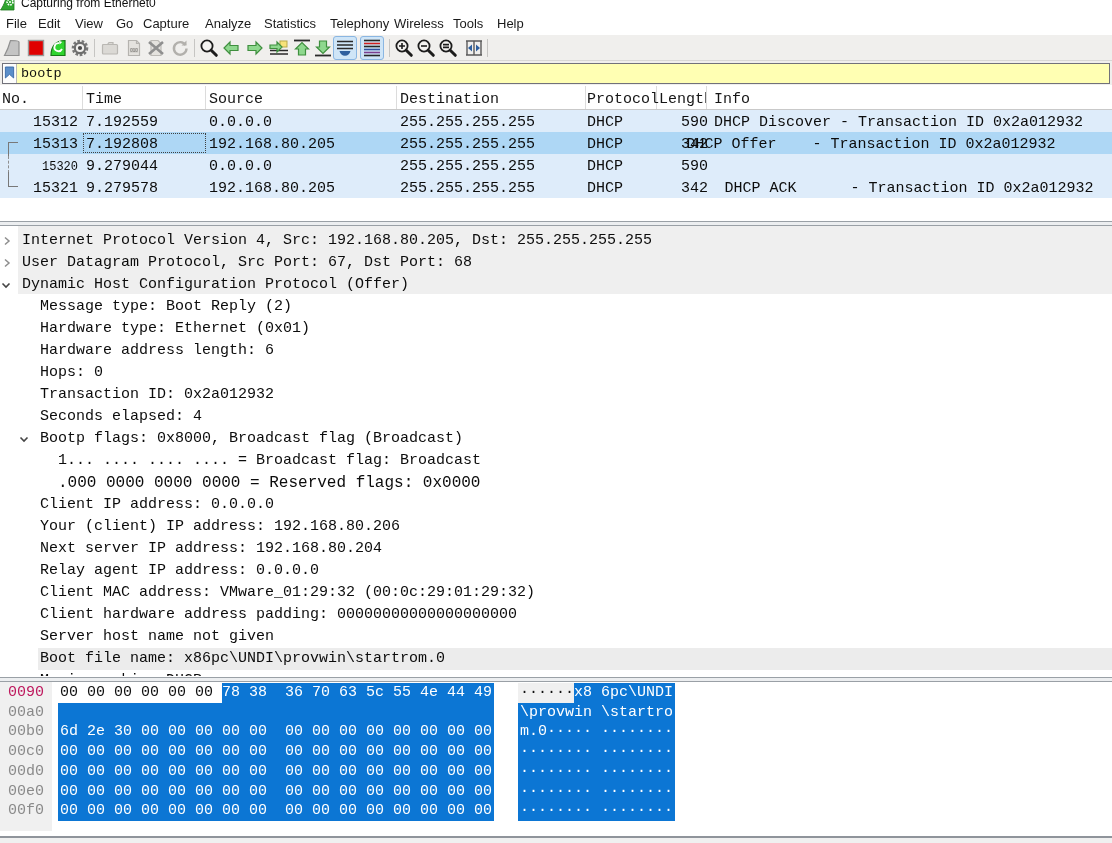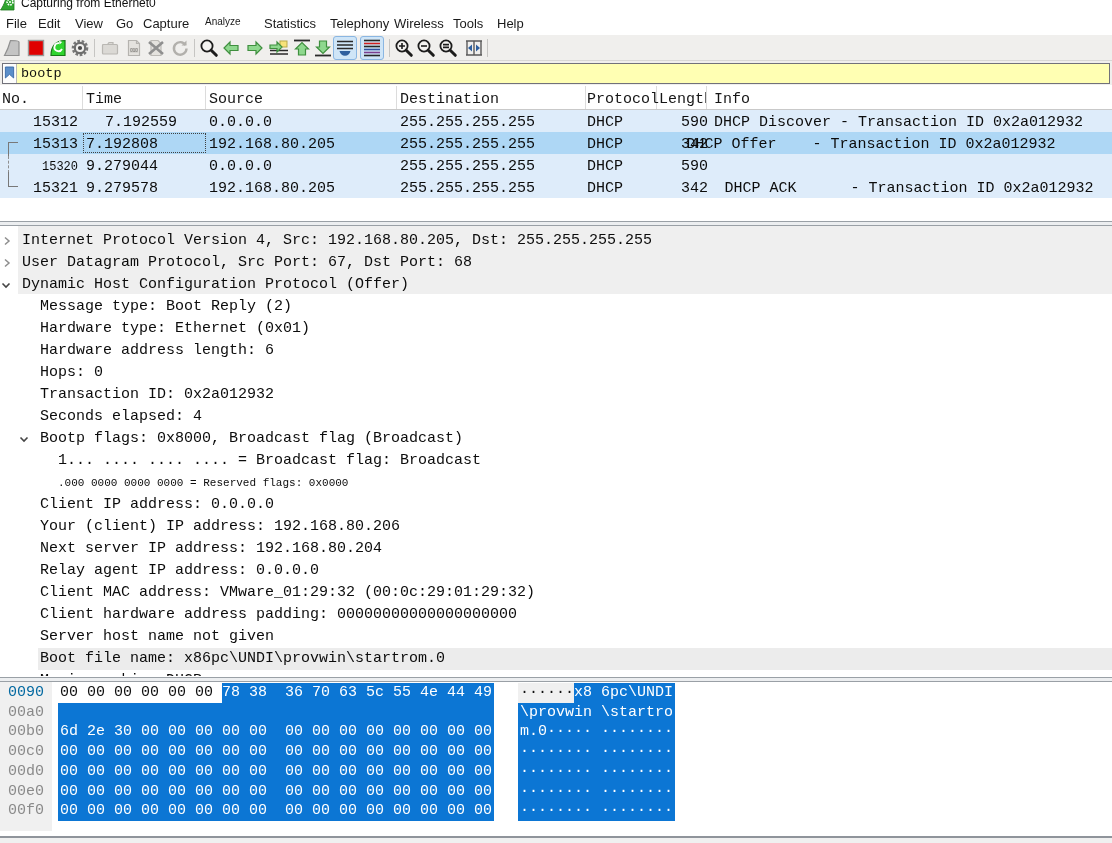--- a/index.html
+++ b/index.html
@@ -17,21 +17,21 @@
         <circle cx="10" cy="9" r="1" fill="#fff"></circle>
       </svg>
 <div class="abs sans" style="left:21px;top:-3px;font-size:12px;line-height:12px;color:#101010">Capturing from Ethernet0</div>
 </div>
 <div class="abs" style="left:0;top:11px;width:1112px;height:24px;background:#fff"></div>
 <div class="abs sans" style="left:6px;top:16px;font-size:13px;color:#1a1a1a">File</div>
 <div class="abs sans" style="left:38px;top:16px;font-size:13px;color:#1a1a1a">Edit</div>
 <div class="abs sans" style="left:75px;top:16px;font-size:13px;color:#1a1a1a">View</div>
 <div class="abs sans" style="left:116px;top:16px;font-size:13px;color:#1a1a1a">Go</div>
 <div class="abs sans" style="left:143px;top:16px;font-size:13px;color:#1a1a1a">Capture</div>
-<div class="abs sans" style="left:205px;top:16px;font-size:10px;color:#1a1a1a">Analyze</div>
+<div class="abs sans" style="left:205px;top:16px;font-size:13px;color:#1a1a1a">Analyze</div>
 <div class="abs sans" style="left:264px;top:16px;font-size:13px;color:#1a1a1a">Statistics</div>
 <div class="abs sans" style="left:330px;top:16px;font-size:13px;color:#1a1a1a">Telephony</div>
 <div class="abs sans" style="left:394px;top:16px;font-size:13px;color:#1a1a1a">Wireless</div>
 <div class="abs sans" style="left:453px;top:16px;font-size:13px;color:#1a1a1a">Tools</div>
 <div class="abs sans" style="left:497px;top:16px;font-size:13px;color:#1a1a1a">Help</div>
 <div class="abs" style="left:0;top:35px;width:1112px;height:26px;background:#f0efed;border-bottom:1px solid #d8d7d5"></div>
 <svg class="abs" style="left:2px;top:38px" width="20" height="20" viewBox="0 0 20 20">
       <path d="M2.5,17.5 C5,13 7,8 8.5,2.5 C10,2.5 17,2.6 17,4 L17,17.5 Z" fill="#c4c4c4" stroke="#8f8f8f" stroke-width="1.2"></path>
     </svg>
 <svg class="abs" style="left:26px;top:38px" width="20" height="20" viewBox="0 0 20 20">
@@ -147,21 +147,21 @@
 <div class="abs mono" style="left:209px;top:3px;height:24px;line-height:24px;font-size:15px;color:#151515;white-space:pre">Source</div>
 <div class="abs mono" style="left:400px;top:3px;height:24px;line-height:24px;font-size:15px;color:#151515;white-space:pre">Destination</div>
 <div class="abs mono" style="left:587px;top:3px;height:24px;line-height:24px;font-size:15px;color:#151515;white-space:pre">Protocol</div>
 <div class="abs" style="left:659px;top:3px;width:47px;height:24px;overflow:hidden">
         <div class="abs mono" style="left:0;top:0;height:24px;line-height:24px;font-size:15px;color:#151515;white-space:pre">Length</div>
       </div>
 <div class="abs mono" style="left:714px;top:3px;height:24px;line-height:24px;font-size:15px;color:#151515;white-space:pre">Info</div>
 </div>
 <div class="abs" style="left:0;top:110px;width:1112px;height:22px;background:#deecfa"></div>
 <div class="abs mono" style="left:0px;top:112px;width:78px;height:22px;line-height:22px;font-size:15px;text-align:right;color:#0c0c0c;white-space:pre">15312</div>
-<div class="abs mono" style="left:86px;top:112px;width:110px;height:22px;line-height:22px;font-size:15px;text-align:center;color:#0c0c0c;white-space:pre">7.192559</div>
+<div class="abs mono" style="left:86px;top:112px;width:110px;height:22px;line-height:22px;font-size:15px;text-align:left;color:#0c0c0c;white-space:pre">7.192559</div>
 <div class="abs mono" style="left:209px;top:112px;width:180px;height:22px;line-height:22px;font-size:15px;text-align:left;color:#0c0c0c;white-space:pre">0.0.0.0</div>
 <div class="abs mono" style="left:400px;top:112px;width:180px;height:22px;line-height:22px;font-size:15px;text-align:left;color:#0c0c0c;white-space:pre">255.255.255.255</div>
 <div class="abs mono" style="left:587px;top:112px;width:60px;height:22px;line-height:22px;font-size:15px;text-align:left;color:#0c0c0c;white-space:pre">DHCP</div>
 <div class="abs mono" style="left:650px;top:112px;width:58px;height:22px;line-height:22px;font-size:15px;text-align:right;color:#0c0c0c;white-space:pre">590</div>
 <div class="abs mono" style="left:714px;top:112px;width:390px;height:22px;line-height:22px;font-size:15px;text-align:left;color:#0c0c0c;white-space:pre">DHCP Discover - Transaction ID 0x2a012932</div>
 <div class="abs" style="left:0;top:132px;width:1112px;height:22px;background:#aed7f5"></div>
 <div class="abs mono" style="left:0px;top:134px;width:78px;height:22px;line-height:22px;font-size:15px;text-align:right;color:#0c0c0c;white-space:pre">15313</div>
 <div class="abs mono" style="left:86px;top:134px;width:110px;height:22px;line-height:22px;font-size:15px;text-align:left;color:#0c0c0c;white-space:pre">7.192808</div>
 <div class="abs mono" style="left:209px;top:134px;width:180px;height:22px;line-height:22px;font-size:15px;text-align:left;color:#0c0c0c;white-space:pre">192.168.80.205</div>
 <div class="abs mono" style="left:400px;top:134px;width:180px;height:22px;line-height:22px;font-size:15px;text-align:left;color:#0c0c0c;white-space:pre">255.255.255.255</div>
@@ -208,36 +208,36 @@
 <div class="abs mono" style="left:40px;top:92px;height:22px;line-height:22px;font-size:15px;color:#0c0c0c;white-space:pre">Hardware type: Ethernet (0x01)</div>
 <div class="abs mono" style="left:40px;top:114px;height:22px;line-height:22px;font-size:15px;color:#0c0c0c;white-space:pre">Hardware address length: 6</div>
 <div class="abs mono" style="left:40px;top:136px;height:22px;line-height:22px;font-size:15px;color:#0c0c0c;white-space:pre">Hops: 0</div>
 <div class="abs mono" style="left:40px;top:158px;height:22px;line-height:22px;font-size:15px;color:#0c0c0c;white-space:pre">Transaction ID: 0x2a012932</div>
 <div class="abs mono" style="left:40px;top:180px;height:22px;line-height:22px;font-size:15px;color:#0c0c0c;white-space:pre">Seconds elapsed: 4</div>
 <svg class="abs" style="left:18px;top:202px" width="12" height="22" viewBox="0 0 12 22">
         <path d="M2.5,9.5 L6,13 L9.5,9.5" fill="none" stroke="#454545" stroke-width="1.6"></path>
       </svg>
 <div class="abs mono" style="left:40px;top:202px;height:22px;line-height:22px;font-size:15px;color:#0c0c0c;white-space:pre">Bootp flags: 0x8000, Broadcast flag (Broadcast)</div>
 <div class="abs mono" style="left:58px;top:224px;height:22px;line-height:22px;font-size:15px;color:#0c0c0c;white-space:pre">1... .... .... .... = Broadcast flag: Broadcast</div>
-<div class="abs mono" style="left:58px;top:246px;height:22px;line-height:22px;font-size:11px;color:#0c0c0c;white-space:pre">.000 0000 0000 0000 = Reserved flags: 0x0000</div>
+<div class="abs mono" style="left:58px;top:246px;height:22px;line-height:22px;font-size:16px;color:#0c0c0c;white-space:pre">.000 0000 0000 0000 = Reserved flags: 0x0000</div>
 <div class="abs mono" style="left:40px;top:268px;height:22px;line-height:22px;font-size:15px;color:#0c0c0c;white-space:pre">Client IP address: 0.0.0.0</div>
 <div class="abs mono" style="left:40px;top:290px;height:22px;line-height:22px;font-size:15px;color:#0c0c0c;white-space:pre">Your (client) IP address: 192.168.80.206</div>
 <div class="abs mono" style="left:40px;top:312px;height:22px;line-height:22px;font-size:15px;color:#0c0c0c;white-space:pre">Next server IP address: 192.168.80.204</div>
 <div class="abs mono" style="left:40px;top:334px;height:22px;line-height:22px;font-size:15px;color:#0c0c0c;white-space:pre">Relay agent IP address: 0.0.0.0</div>
 <div class="abs mono" style="left:40px;top:356px;height:22px;line-height:22px;font-size:15px;color:#0c0c0c;white-space:pre">Client MAC address: VMware_01:29:32 (00:0c:29:01:29:32)</div>
 <div class="abs mono" style="left:40px;top:378px;height:22px;line-height:22px;font-size:15px;color:#0c0c0c;white-space:pre">Client hardware address padding: 00000000000000000000</div>
 <div class="abs mono" style="left:40px;top:400px;height:22px;line-height:22px;font-size:15px;color:#0c0c0c;white-space:pre">Server host name not given</div>
 <div class="abs" style="left:38px;top:422px;width:1074px;height:22px;background:#ececec"></div>
 <div class="abs mono" style="left:40px;top:422px;height:22px;line-height:22px;font-size:15px;color:#0c0c0c;white-space:pre">Boot file name: x86pc\UNDI\provwin\startrom.0</div>
 <div class="abs mono" style="left:40px;top:444px;height:22px;line-height:22px;font-size:15px;color:#0c0c0c;white-space:pre">Magic cookie: DHCP</div>
 </div>
 <div class="abs" style="left:0;top:677px;width:1112px;height:5px;background:#eceef0;border-top:1px solid #9aa0a6;border-bottom:1px solid #9aa0a6"></div>
 <div class="abs" style="left:0;top:682px;width:1112px;height:149px;background:#fff;overflow:hidden">
 <div class="abs" style="left:0;top:0;width:52px;height:149px;background:#f0f0f0"></div>
-<div class="abs mono" style="left:8px;top:1.0px;height:19.7px;line-height:19.7px;font-size:15px;color:#0369a1">0090</div>
+<div class="abs mono" style="left:8px;top:1.0px;height:19.7px;line-height:19.7px;font-size:15px;color:#be185d">0090</div>
 <div class="abs" style="left:222px;top:1.0px;width:272px;height:20.1px;background:#0c76d4"></div>
 <div class="abs mono" style="left:60px;top:1.0px;height:19.7px;line-height:19.7px;font-size:15px;white-space:pre;color:#101010">00 00 00 00 00 00 <span style="color:#fff">78 38  36 70 63 5c 55 4e 44 49</span></div>
 <div class="abs" style="left:518px;top:1.0px;width:56px;height:20.1px;background:#f0f0f0"></div>
 <div class="abs" style="left:574px;top:1.0px;width:101px;height:20.1px;background:#0c76d4"></div>
 <div class="abs mono" style="left:520px;top:1.0px;height:19.7px;line-height:19.7px;font-size:15px;white-space:pre;color:#101010">······<span style="color:#fff">x8 6pc\UNDI</span></div>
 <div class="abs mono" style="left:8px;top:20.7px;height:19.7px;line-height:19.7px;font-size:15px;color:#8a8a8a">00a0</div>
 <div class="abs" style="left:58px;top:20.7px;width:436px;height:20.1px;background:#0c76d4"></div>
 <div class="abs" style="left:518px;top:20.7px;width:157px;height:20.1px;background:#0c76d4"></div>
 <div class="abs mono" style="left:520px;top:20.7px;height:19.7px;line-height:19.7px;font-size:15px;white-space:pre;color:#fff">\provwin \startro</div>
 <div class="abs mono" style="left:8px;top:40.4px;height:19.7px;line-height:19.7px;font-size:15px;color:#8a8a8a">00b0</div>

